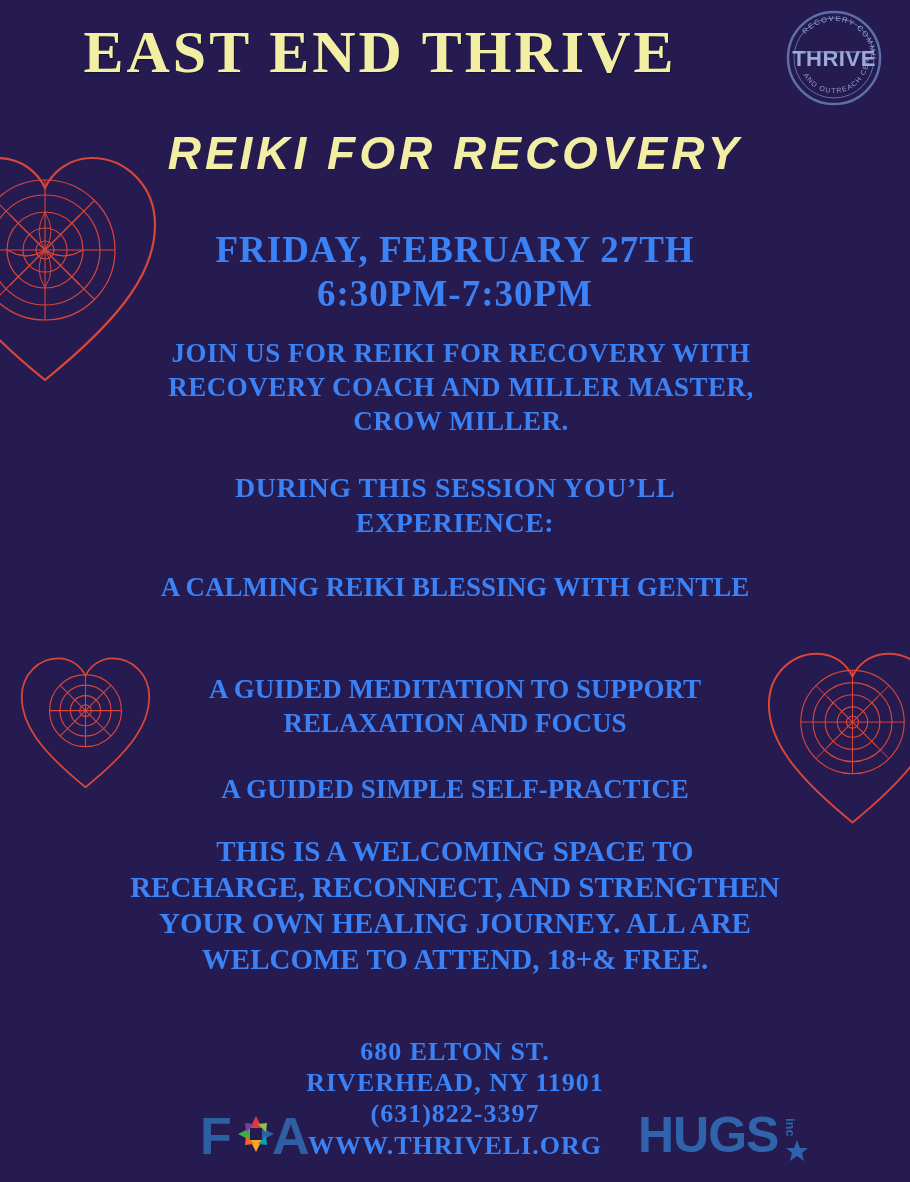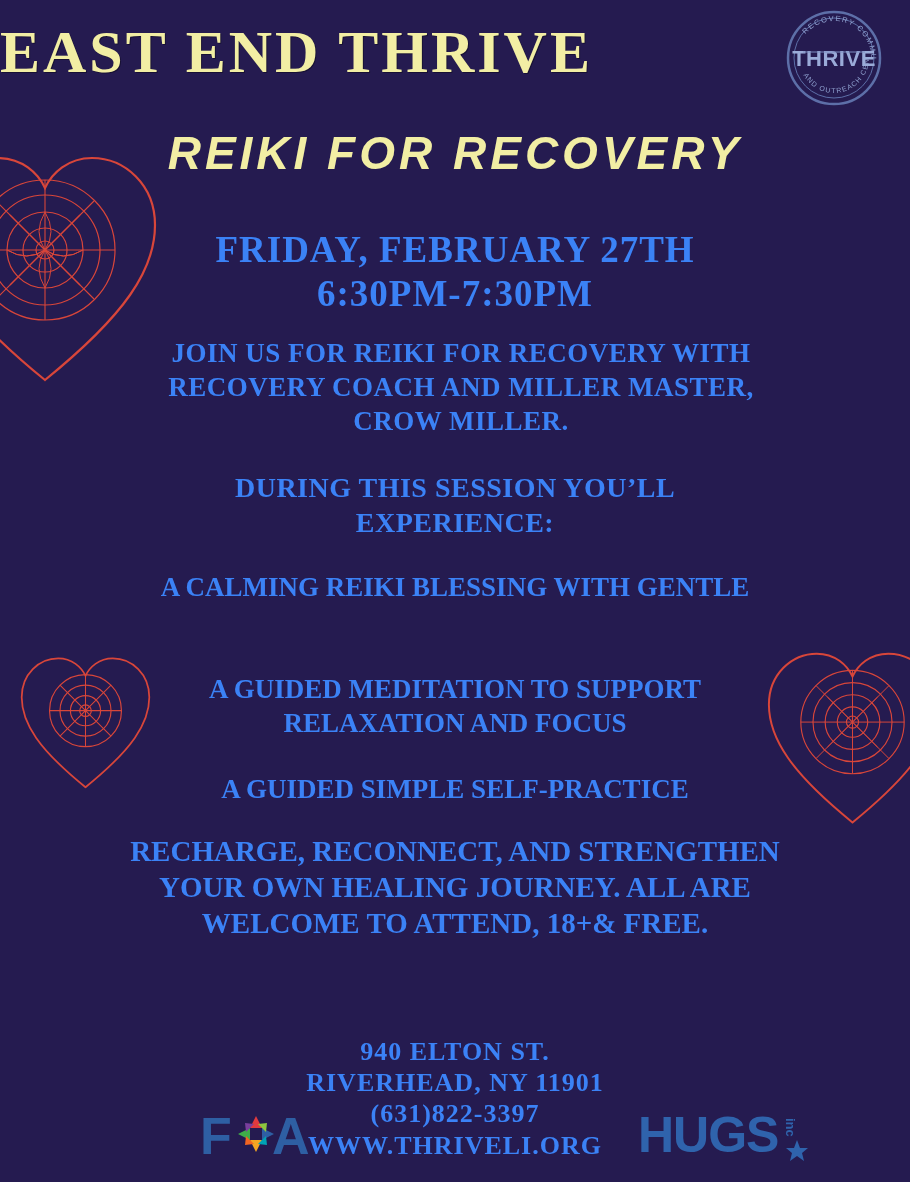--- a/index.html
+++ b/index.html
@@ -36,20 +36,21 @@
     width: 115px;
     height: 105px;
   }
 
   
   #title-main {
     position: absolute;
     top: 18px;
     left: 0;
     width: 760px;
+    text-align: center;
     font-size: 60px;
     letter-spacing: 3px;
     font-weight: bold;
     color: #f2eea4;
     font-family: "Liberation Serif", serif;
     text-shadow: 1px 1px 0 rgba(0,0,0,.35);
   }
   #title-sub {
     position: absolute;
     top: 126px;
@@ -240,27 +241,28 @@
   <div class="body-block" id="item2-block">
     <div>A GUIDED MEDITATION TO SUPPORT</div>
     <div>RELAXATION AND FOCUS</div>
   </div>
 
   <div class="body-block" id="item3-block">
     <div>A GUIDED SIMPLE SELF-PRACTICE</div>
   </div>
 
   <div class="body-block" id="closing-block">
+    <div>THIS IS A WELCOMING SPACE  TO</div>
     <div>RECHARGE, RECONNECT, AND STRENGTHEN</div>
     <div>YOUR OWN HEALING JOURNEY. ALL ARE</div>
     <div>WELCOME TO ATTEND, 18+&amp; FREE.</div>
   </div>
 
   <div class="body-block" id="footer-block">
-    <div>940 ELTON ST.</div>
+    <div>680 ELTON ST.</div>
     <div>RIVERHEAD, NY 11901</div>
     <div>(631)822-3397</div>
     <div>WWW.THRIVELI.ORG</div>
   </div>
 
   <div id="fca-logo">
     <svg width="128" height="64" viewBox="0 0 128 64">
       <text x="0" y="50" font-family="&quot;Liberation Sans&quot;, sans-serif" font-size="52" font-weight="bold" fill="#2e5fa3">F</text>
       <text x="72" y="50" font-family="&quot;Liberation Sans&quot;, sans-serif" font-size="52" font-weight="bold" fill="#2e5fa3">A</text>
       <g transform="translate(56 30)">

